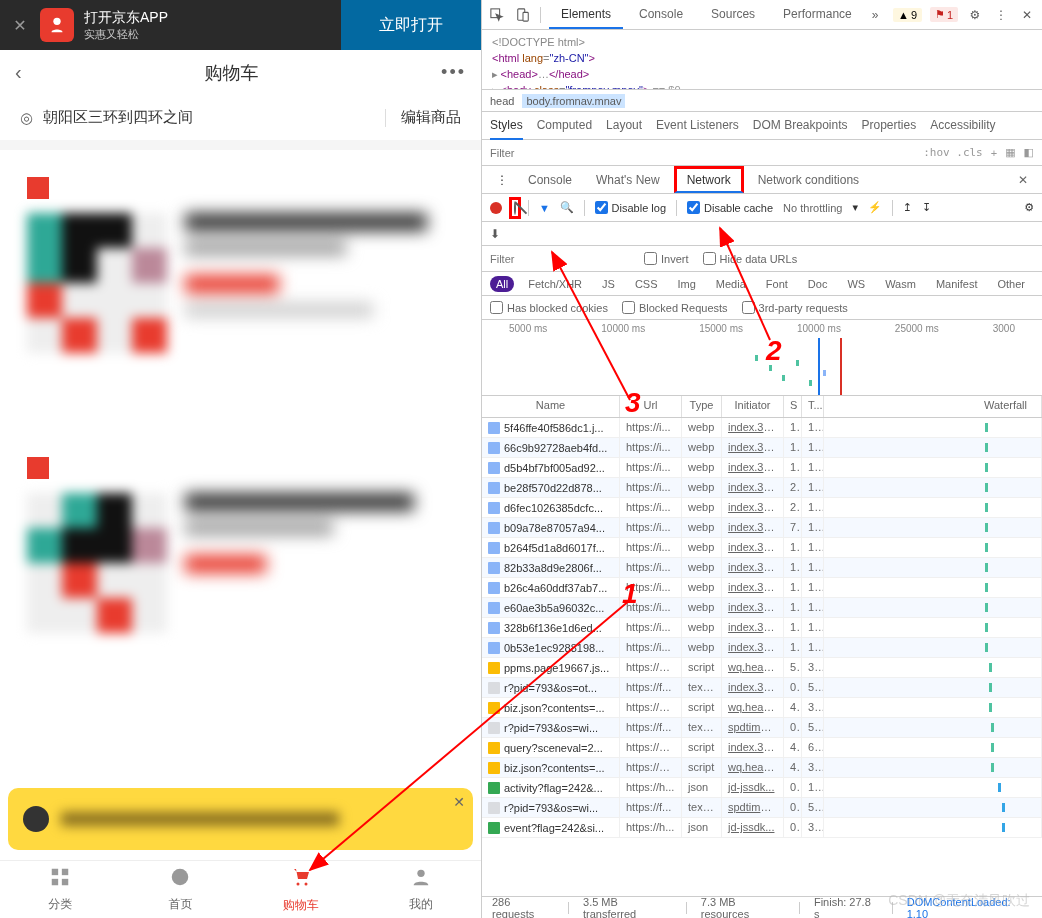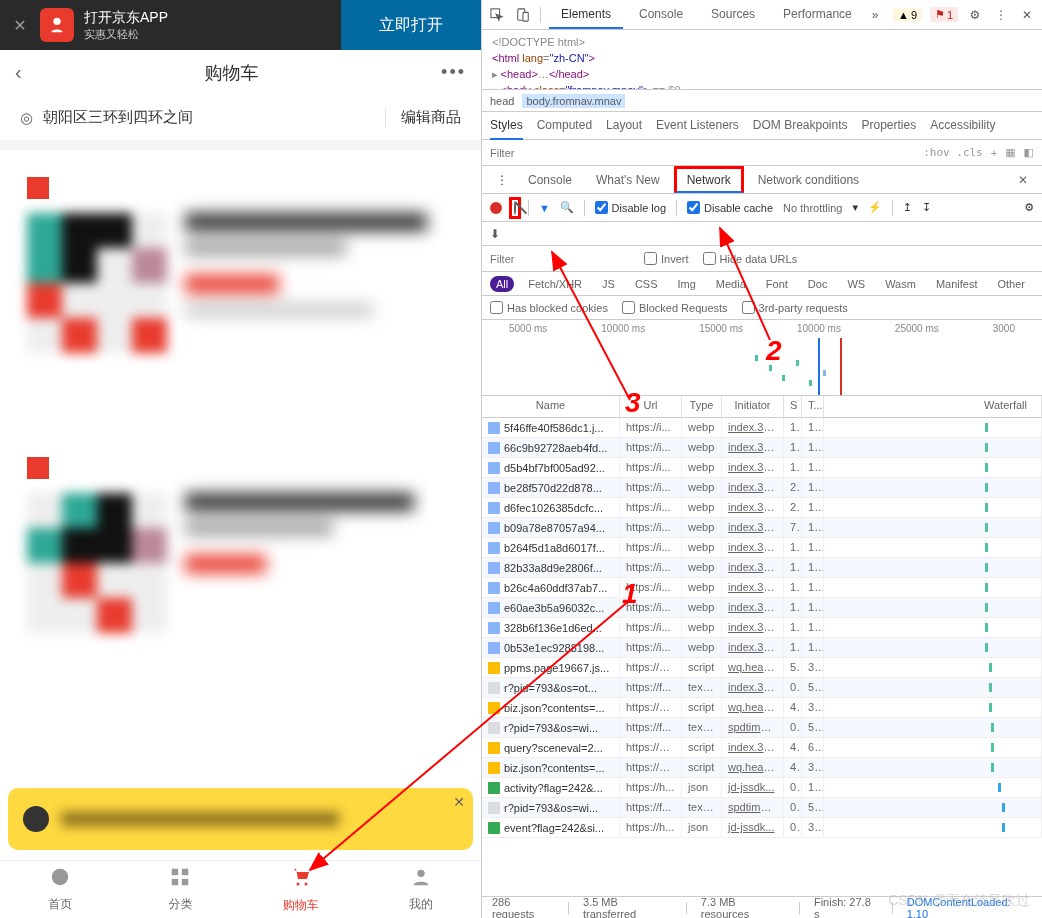--- a/index.html
+++ b/index.html
@@ -209,35 +209,35 @@
     <div style="flex:1;filter:blur(6px);">
         <div style="height:14px;background:#8a7020;width:70%"></div>
       </div>
     <div class="yellow-close">✕</div>
   </div>
 
   <div class="tab-bar">
     <div class="tab-item">
       <span class="tab-icon">
         <svg width="22" height="22" viewBox="0 0 24 24" fill="#999">
-            <circle cx="12" cy="12" r="9"></circle>
-          </svg>
-      </span>
-      <span>首页</span>
-    </div>
-    <div class="tab-item">
-      <span class="tab-icon">
-        <svg width="22" height="22" viewBox="0 0 24 24" fill="#999">
             <rect x="3" y="3" width="7" height="7"></rect>
             <rect x="14" y="3" width="7" height="7"></rect>
             <rect x="3" y="14" width="7" height="7"></rect>
             <rect x="14" y="14" width="7" height="7"></rect>
           </svg>
       </span>
       <span>分类</span>
+    </div>
+    <div class="tab-item">
+      <span class="tab-icon">
+        <svg width="22" height="22" viewBox="0 0 24 24" fill="#999">
+            <circle cx="12" cy="12" r="9"></circle>
+          </svg>
+      </span>
+      <span>首页</span>
     </div>
     <div class="tab-item active">
       <span class="tab-icon">
         <svg width="24" height="24" viewBox="0 0 24 24" fill="#e83b2e">
             <path d="M5 4h2l2 10h9l2-7H8"></path>
             <circle cx="9" cy="19" r="1.5"></circle>
             <circle cx="17" cy="19" r="1.5"></circle>
           </svg>
       </span>
       <span>购物车</span>

